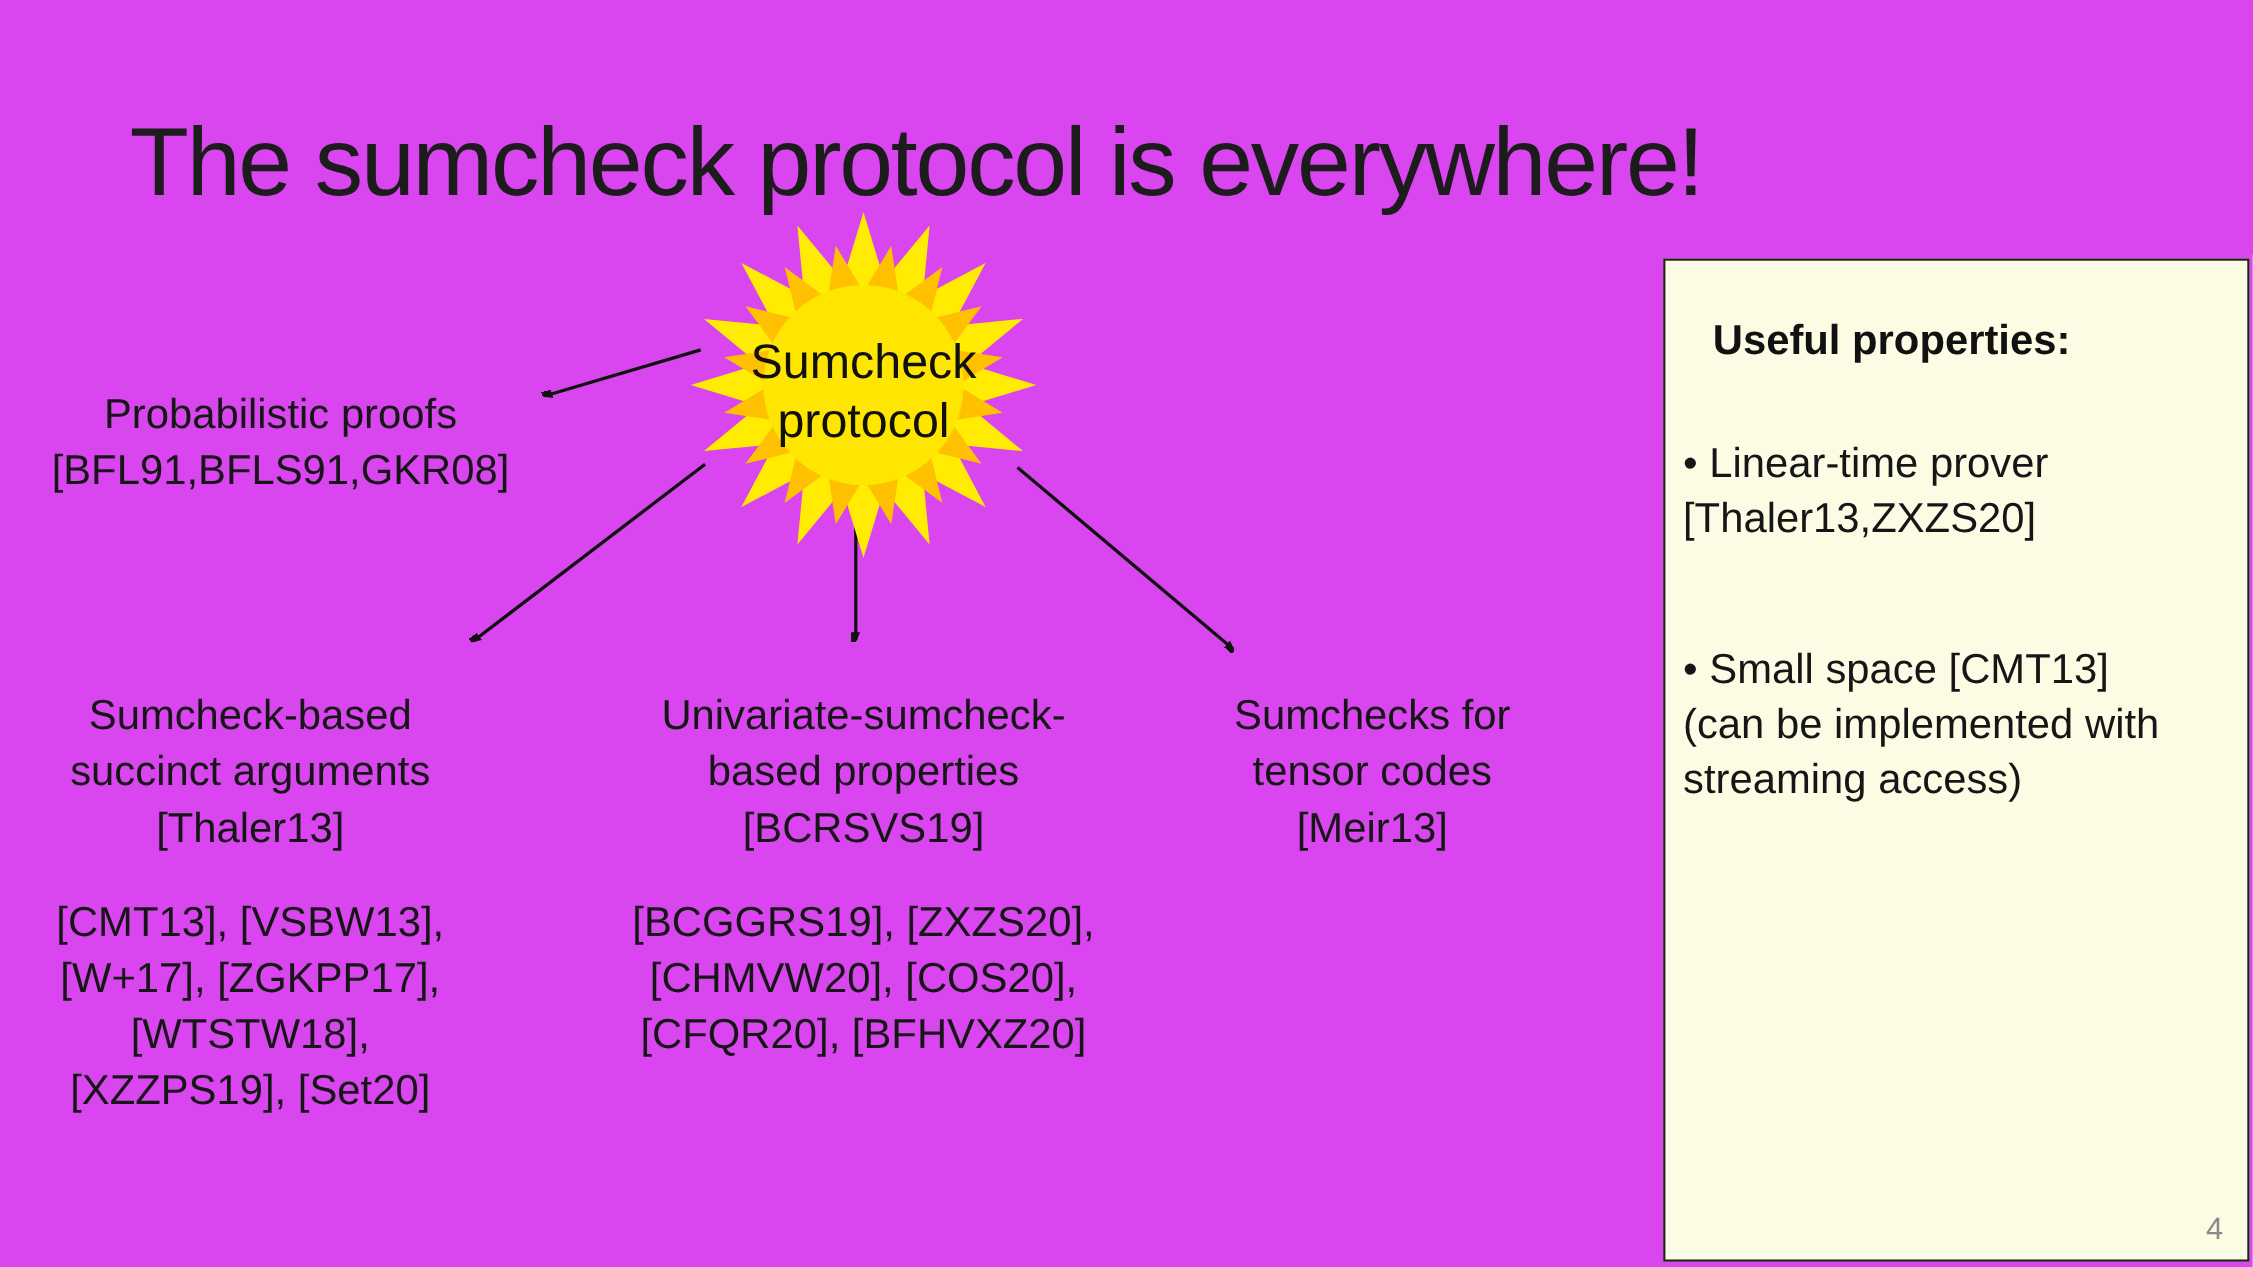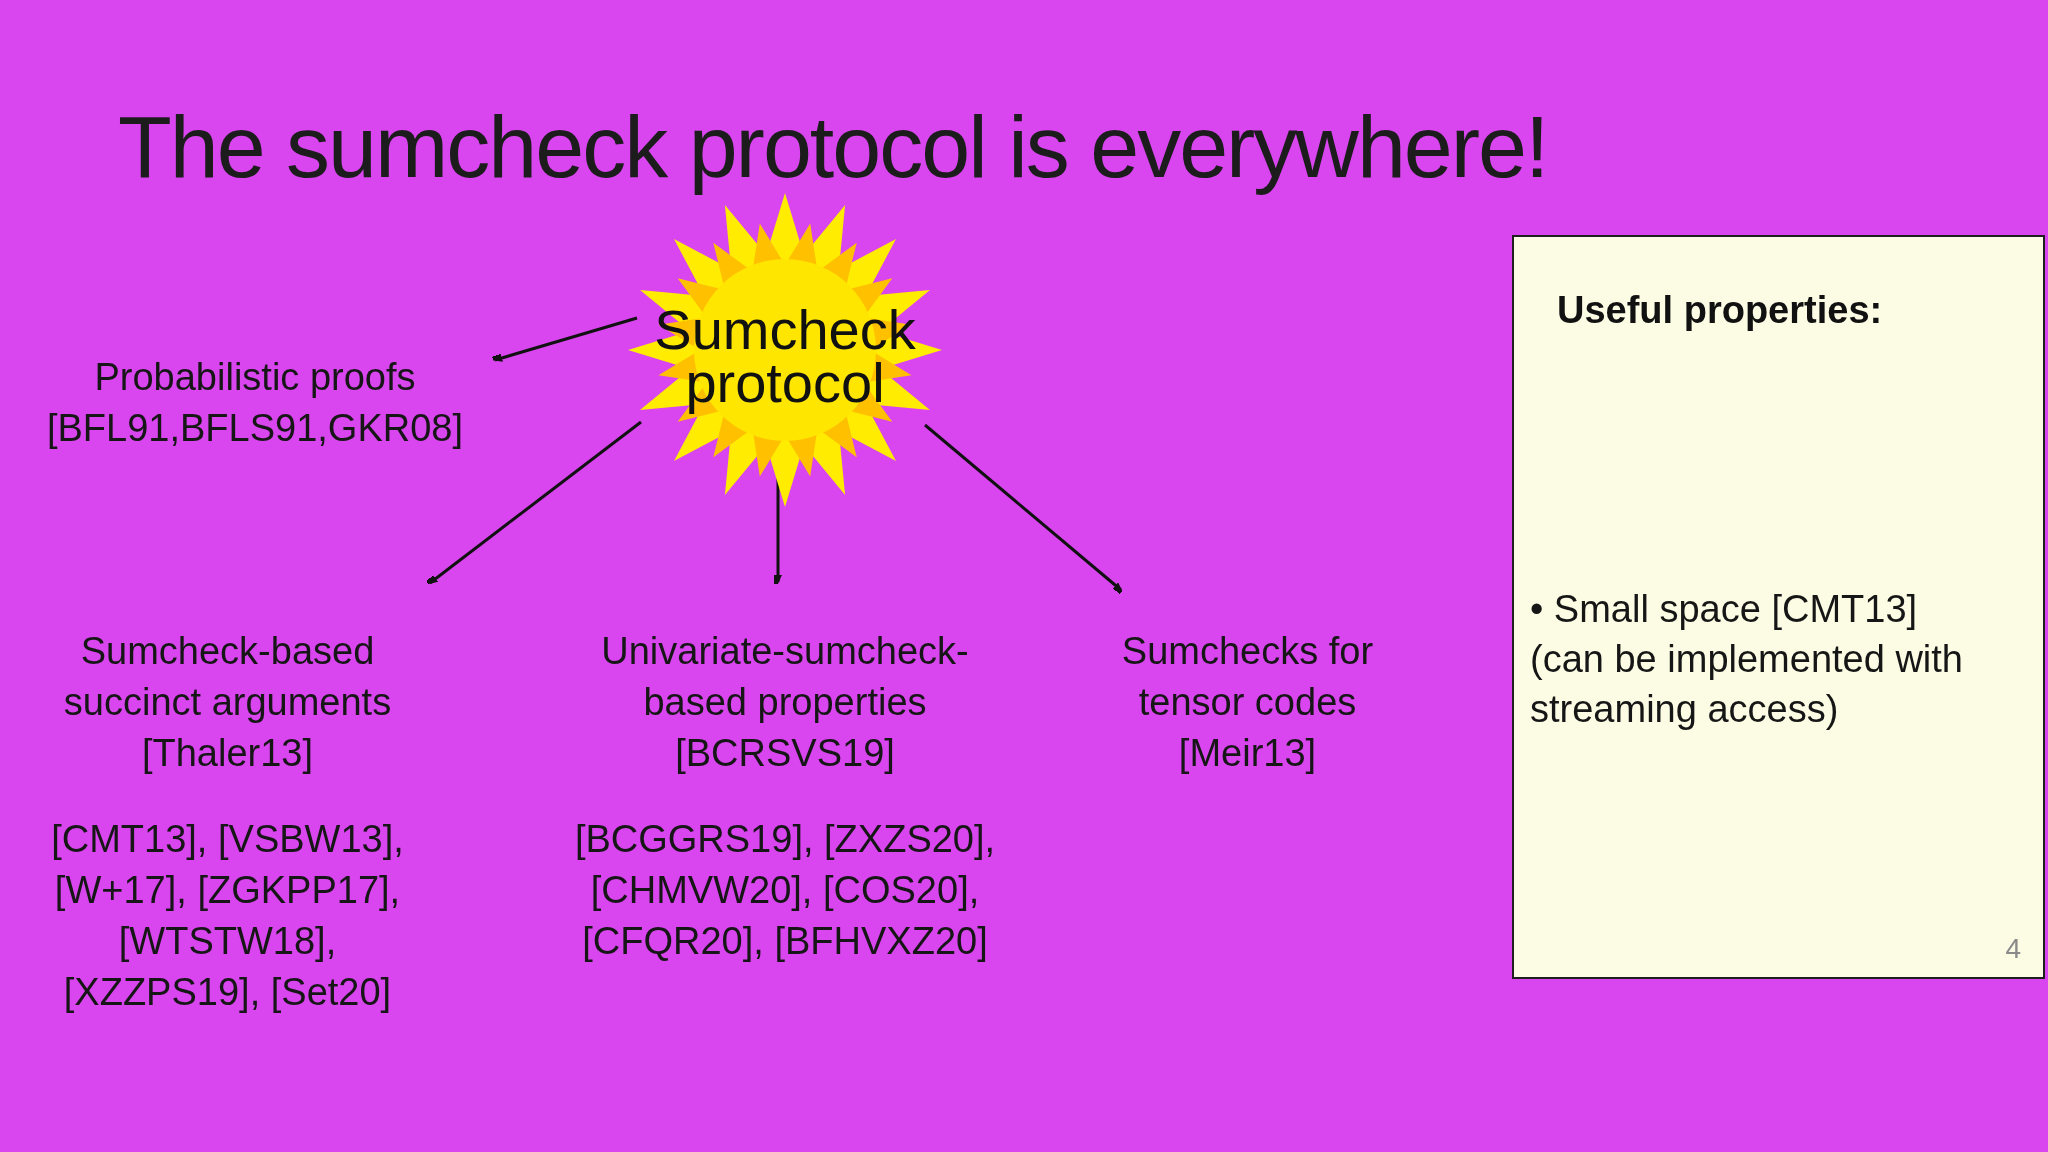--- a/index.html
+++ b/index.html
@@ -37,21 +37,21 @@
     height: 320px;
   }
   .sun svg { position: absolute; inset: 0; }
   .sun-label {
     position: absolute;
     inset: 0;
     display: flex;
     align-items: center;
     justify-content: center;
     text-align: center;
-    font-size: 56px;
+    font-size: 44px;
     line-height: 53px;
     color: #111111;
     white-space: pre-line;
     transform: translateY(6px);
   }
   .node {
     position: absolute;
     text-align: center;
     font-size: 38px;
     line-height: 51px;
@@ -63,21 +63,21 @@
   .col1-refs   { left: 15px;   top: 814px; width: 425px; }
   .col2-header { left: 560px;  top: 626px; width: 450px; }
   .col2-refs   { left: 560px;  top: 814px; width: 450px; }
   .col3-header { left: 1060px; top: 626px; width: 375px; }
   .col3-refs   { left: 1060px; top: 814px; width: 375px; }
   .props-box {
     position: absolute;
     left: 1512px;
     top: 235px;
     width: 533px;
-    height: 744px;
+    height: 912px;
     background: #FCFCE4;
     border: 2px solid #1f1f1f;
   }
   .props-title {
     position: absolute;
     left: 43px;
     top: 52px;
     font-size: 38px;
     font-weight: 700;
     color: #111111;
@@ -151,19 +151,21 @@
   <div class="node col2-refs">[BCGGRS19], [ZXZS20],
 [CHMVW20], [COS20],
 [CFQR20], [BFHVXZ20]</div>
 
   <div class="node col3-header">Sumchecks for
 tensor codes
 [Meir13]</div>
 
   <div class="props-box">
     <div class="props-title">Useful properties:</div>
+    <div class="bullet bullet-1">• Linear-time prover
+[Thaler13,ZXZS20]</div>
     <div class="bullet bullet-2">• Small space [CMT13]
 (can be implemented with
 streaming access)</div>
     <div class="page-number">4</div>
   </div>
 
 </div>
 
 </body></html>

